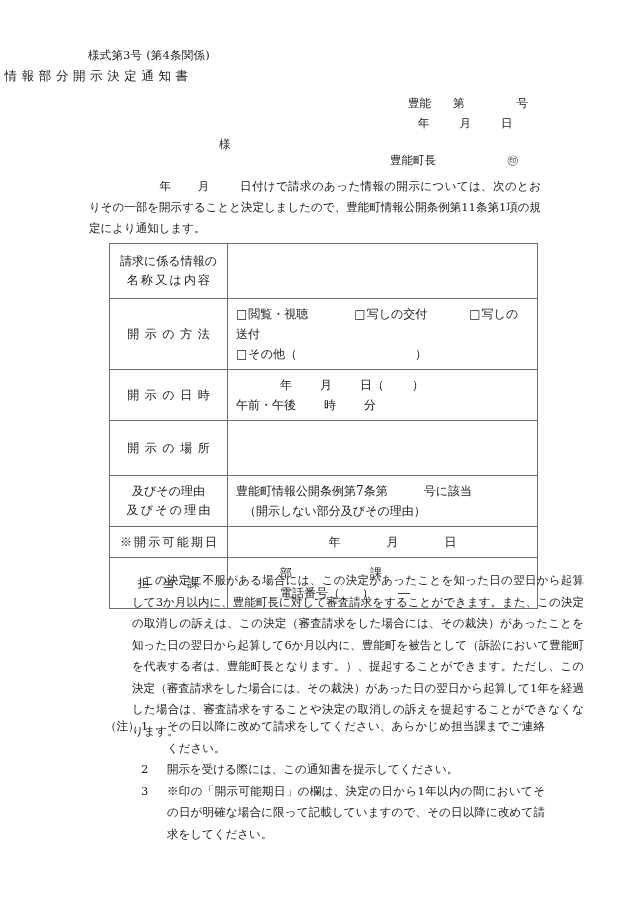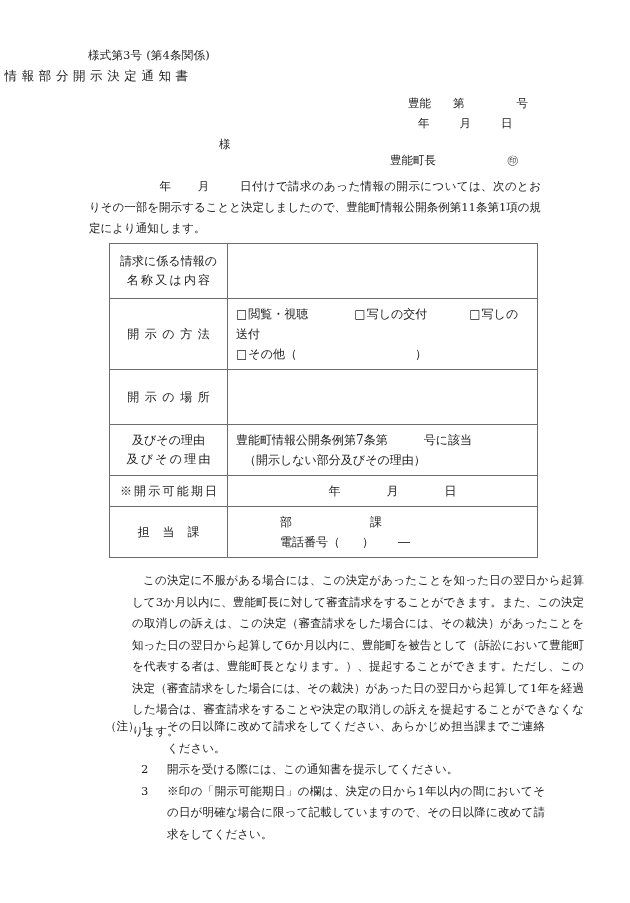--- a/index.html
+++ b/index.html
@@ -251,20 +251,33 @@
         <td class="value">
           <div>
             <span class="cb">□</span><span>閲覧・視聴</span><span class="opt-gap-a"></span><span class="cb">□</span><span>写しの交付</span><span class="opt-gap-b"></span><span class="cb">□</span><span>写しの送付</span>
           </div>
           <div>
             <span class="cb">□</span><span>その他</span><span>（</span><span class="paren-gap"></span><span>）</span>
           </div>
         </td>
       </tr>
 
+      <tr>
+        <td class="label">
+          <span class="lbl-line spread">開示の日時</span>
+        </td>
+        <td class="value">
+          <div class="dt-line1">
+            <span>年</span><span class="g"></span><span>月</span><span class="g"></span><span>日</span><span>（</span><span class="g"></span><span>）</span>
+          </div>
+          <div class="dt-line2">
+            <span>午前・午後</span><span class="g"></span><span>時</span><span class="g"></span><span>分</span>
+          </div>
+        </td>
+      </tr>
 
       <tr>
         <td class="label">
           <span class="lbl-line spread">開示の場所</span>
         </td>
         <td class="value empty-tall"></td>
       </tr>
 
       <tr>
         <td class="label">

